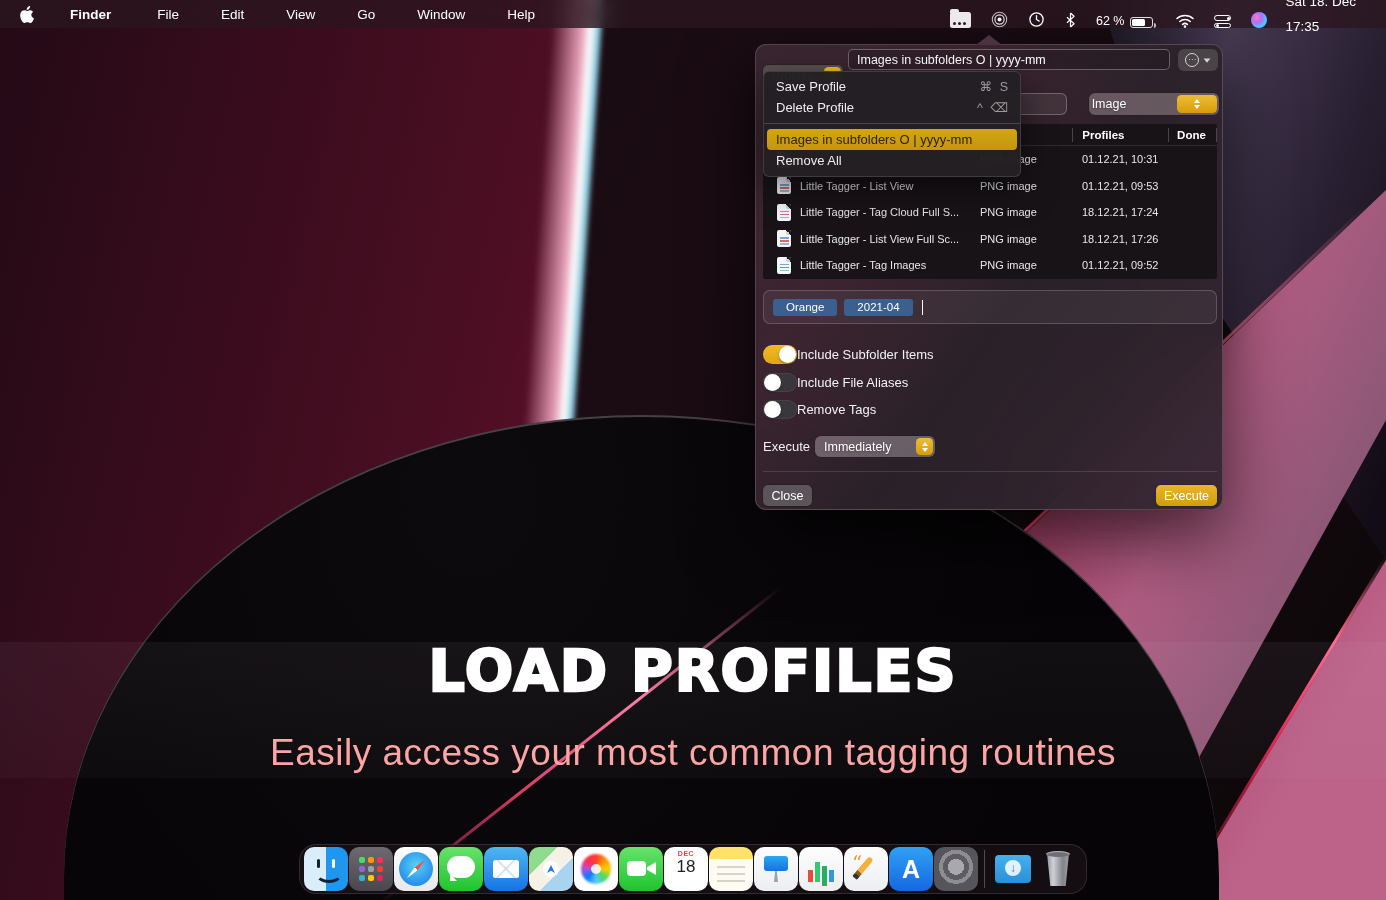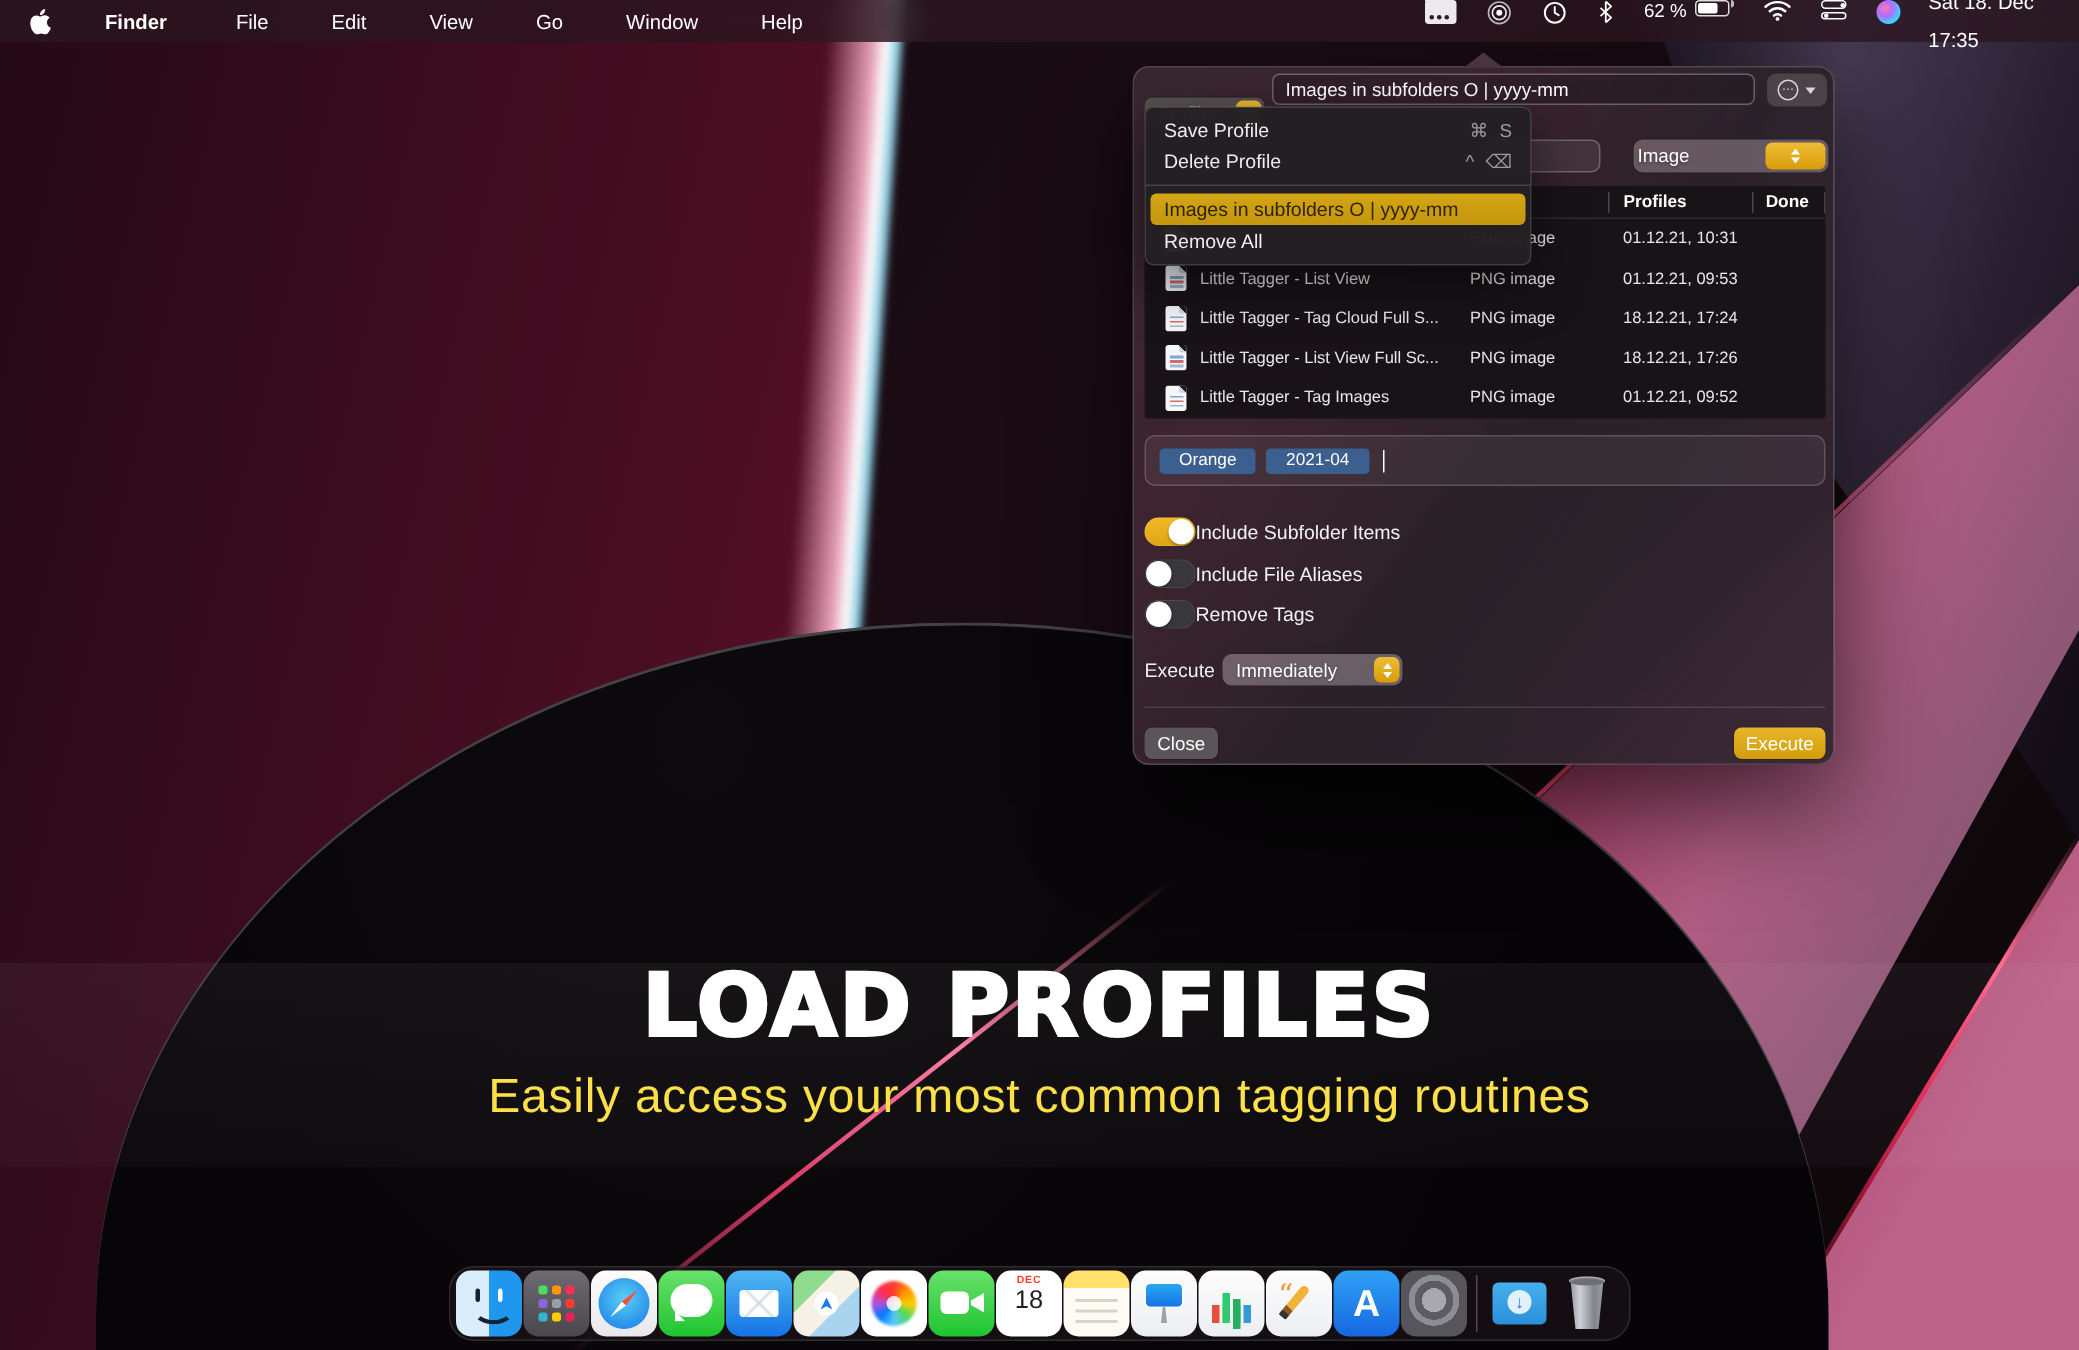--- a/index.html
+++ b/index.html
@@ -42,21 +42,21 @@
 
   
   .menubar { position:absolute; left:0; top:0; width:1386px; height:28px;
     background:rgba(42,22,31,.78); backdrop-filter:blur(14px);
     display:flex; align-items:center; color:#fff; font-size:13.5px; z-index:40; }
   .mb-left { display:flex; align-items:center; gap:14px; }
   .mb-apple { width:16px; height:16px; margin:0 20px 0 20px; display:flex; align-items:center; }
   .mb-app { font-weight:bold; margin-right:18px; }
   .mb-item { padding:0 14px; }
   .mb-right { margin-left:auto; display:flex; align-items:center; gap:0; }
-  .mb-status { display:flex; align-items:flex-start; padding:0 10px; height:28px; }
+  .mb-status { display:flex; align-items:flex-end; padding:0 10px; height:28px; }
   .mb-batt-label { font-size:12.5px; margin-right:6px; }
   .mb-clock { font-size:13.5px; padding:0 30px 0 8px; display:flex; gap:10px;flex-direction:column; }
   .batt-body { width:23px; height:11px; border:1px solid rgba(255,255,255,.85); border-radius:3px; position:relative; }
   .batt-body::before { content:""; position:absolute; left:1px; top:1px; bottom:1px; width:62%; background:#fff; border-radius:1.5px; }
   .batt-cap { width:2px; height:5px; background:rgba(255,255,255,.7); border-radius:0 2px 2px 0; margin-left:1px; }
   .tagger-glyph { width:21px; height:16px; background:#ece8ec; border-radius:2.5px; position:relative; }
   .tagger-glyph::before { content:""; position:absolute; left:0; top:-3px; width:9px; height:4px; background:#ece8ec; border-radius:2px 2px 0 0; }
   .tagger-glyph::after { content:""; position:absolute; left:3px; bottom:3px; width:3px; height:3px; border-radius:50%; background:#2a1d25;
     box-shadow:5px 0 0 #2a1d25,10px 0 0 #2a1d25; }
   .cc-glyph { width:17px; height:13px; display:flex; flex-direction:column; gap:2px; }
@@ -163,21 +163,21 @@
     padding:0 10px 0 12px; color:#ededed; }
   .dd-short { color:#9b9b9b; font-size:12.5px; letter-spacing:2px; }
   .dd-sep { height:1px; background:rgba(255,255,255,.16); margin:5px 0; }
   .dd-item.sel { background:linear-gradient(#d4a513,#c3960e); color:#2f2302; margin:0 3px; padding:0 9px;
     border-radius:4px; height:21px; }
 
   
   .hero { position:absolute; left:0; width:1386px; text-align:center; color:#fff; z-index:5; }
   .hero-title { top:638px; font-family:"DejaVu Sans",sans-serif; font-weight:800; font-size:57px;
     letter-spacing:2px; -webkit-text-stroke:2.5px #fff; }
-  .hero-sub { top:712px; font-size:32px; font-weight:300; letter-spacing:.5px; color:#fde047; }
+  .hero-sub { top:732px; font-size:37px; font-weight:300; letter-spacing:.5px; color:#fca5a5; }
 
   
   .dock { position:absolute; left:299px; top:844px; width:788px; height:50px; z-index:20;
     background:rgba(34,24,30,.52); backdrop-filter:blur(22px);
     border:1px solid rgba(255,255,255,.12); border-radius:17px;
     display:flex; align-items:center; padding:3px 4px; gap:1px; }
   .dk { width:44px; height:44px; border-radius:10px; position:relative; flex:none; }
   .dk-sep { width:1px; height:38px; background:rgba(255,255,255,.25); margin:0 5px; flex:none; }
 
   .dk-finder { background:linear-gradient(90deg,#d9edfa 50%,#1f97ef 50%); overflow:hidden; }

